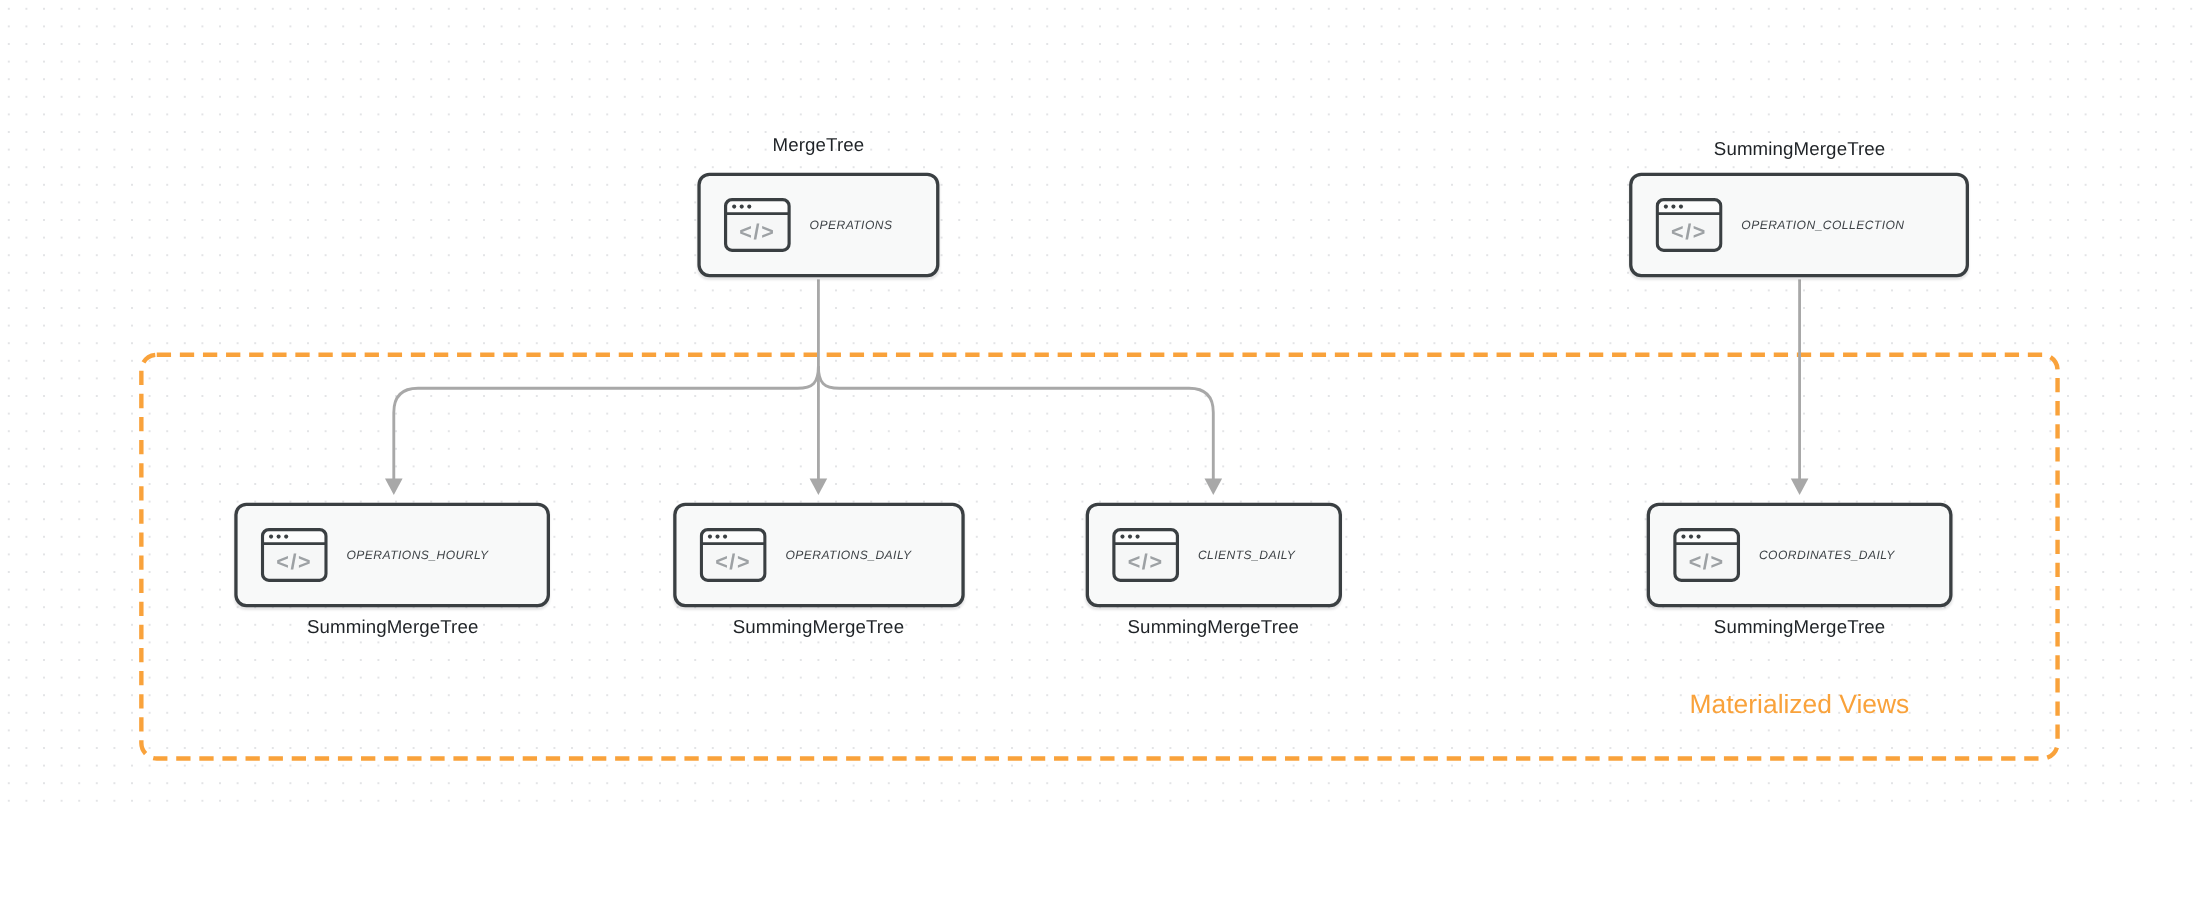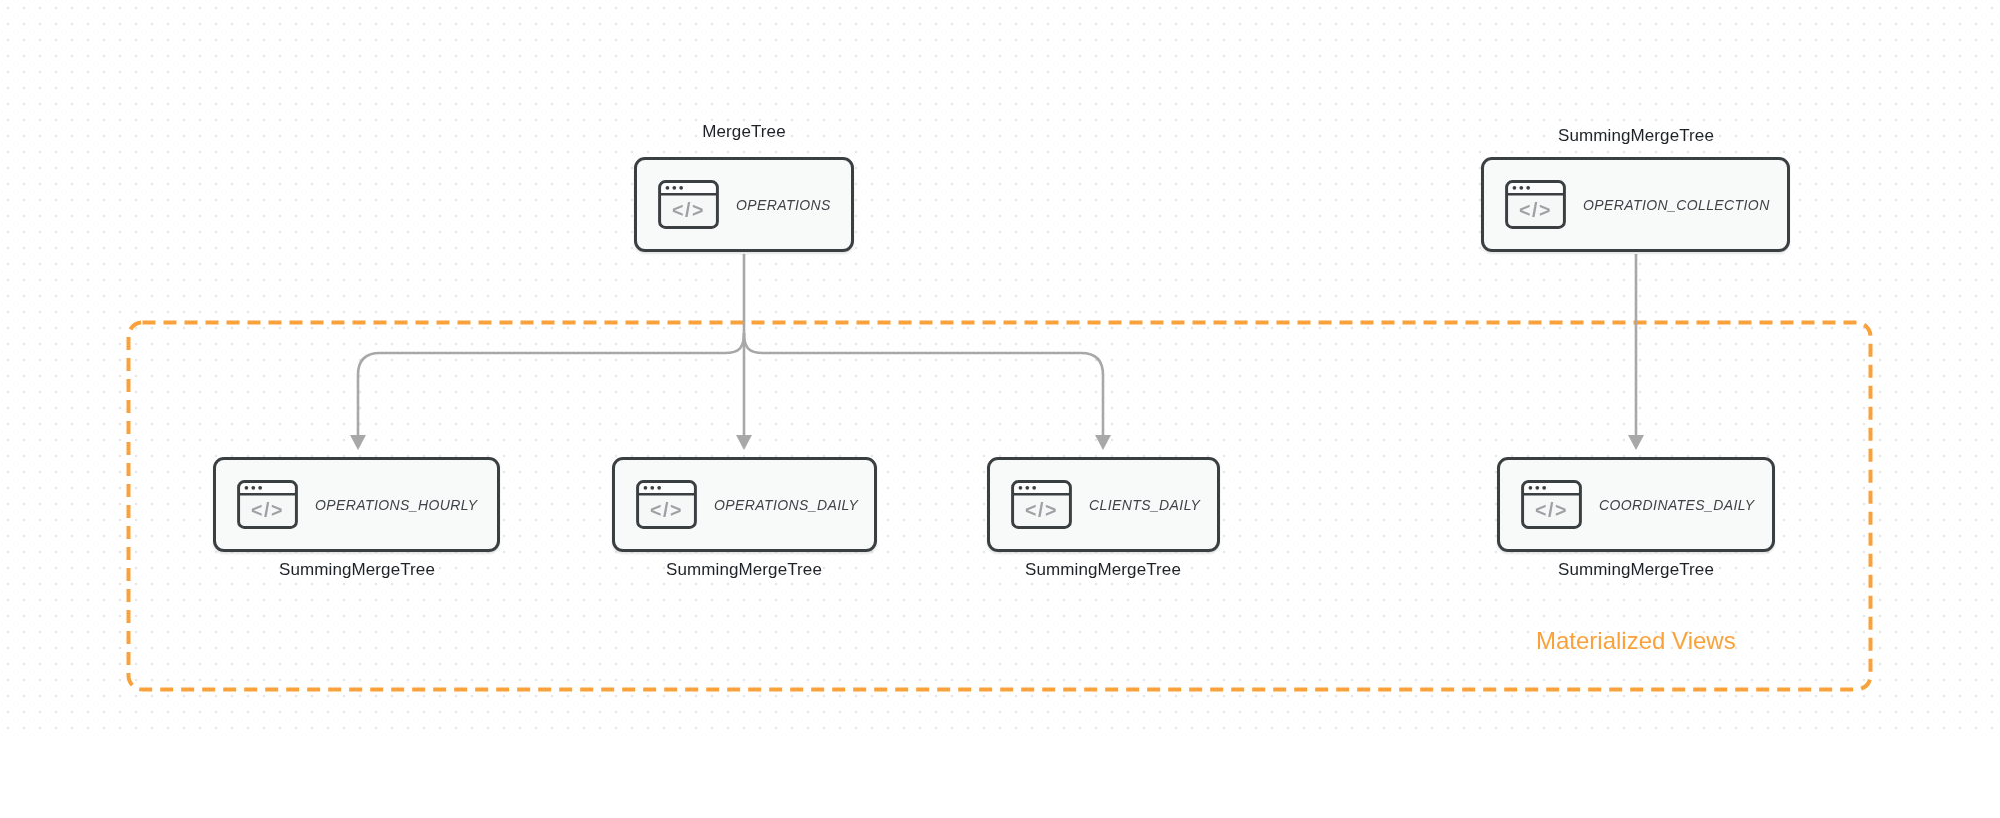--- a/index.html
+++ b/index.html
@@ -24,21 +24,21 @@
     box-sizing: border-box;
     display: flex;
     align-items: center;
     gap: 17px;
     padding-left: 21px;
     box-shadow: 0 2px 2px rgba(40,44,48,0.12);
   }
   .node-icon { display: inline-flex; flex: 0 0 auto; }
   .node-title {
     font-style: italic;
-    font-size: 14px;
+    font-size: 11px;
     color: #3e4347;
     letter-spacing: 0.4px;
     white-space: nowrap;
   }
   .engine-label {
     position: absolute;
     width: 300px;
     text-align: center;
     font-size: 17px;
     line-height: 22px;

